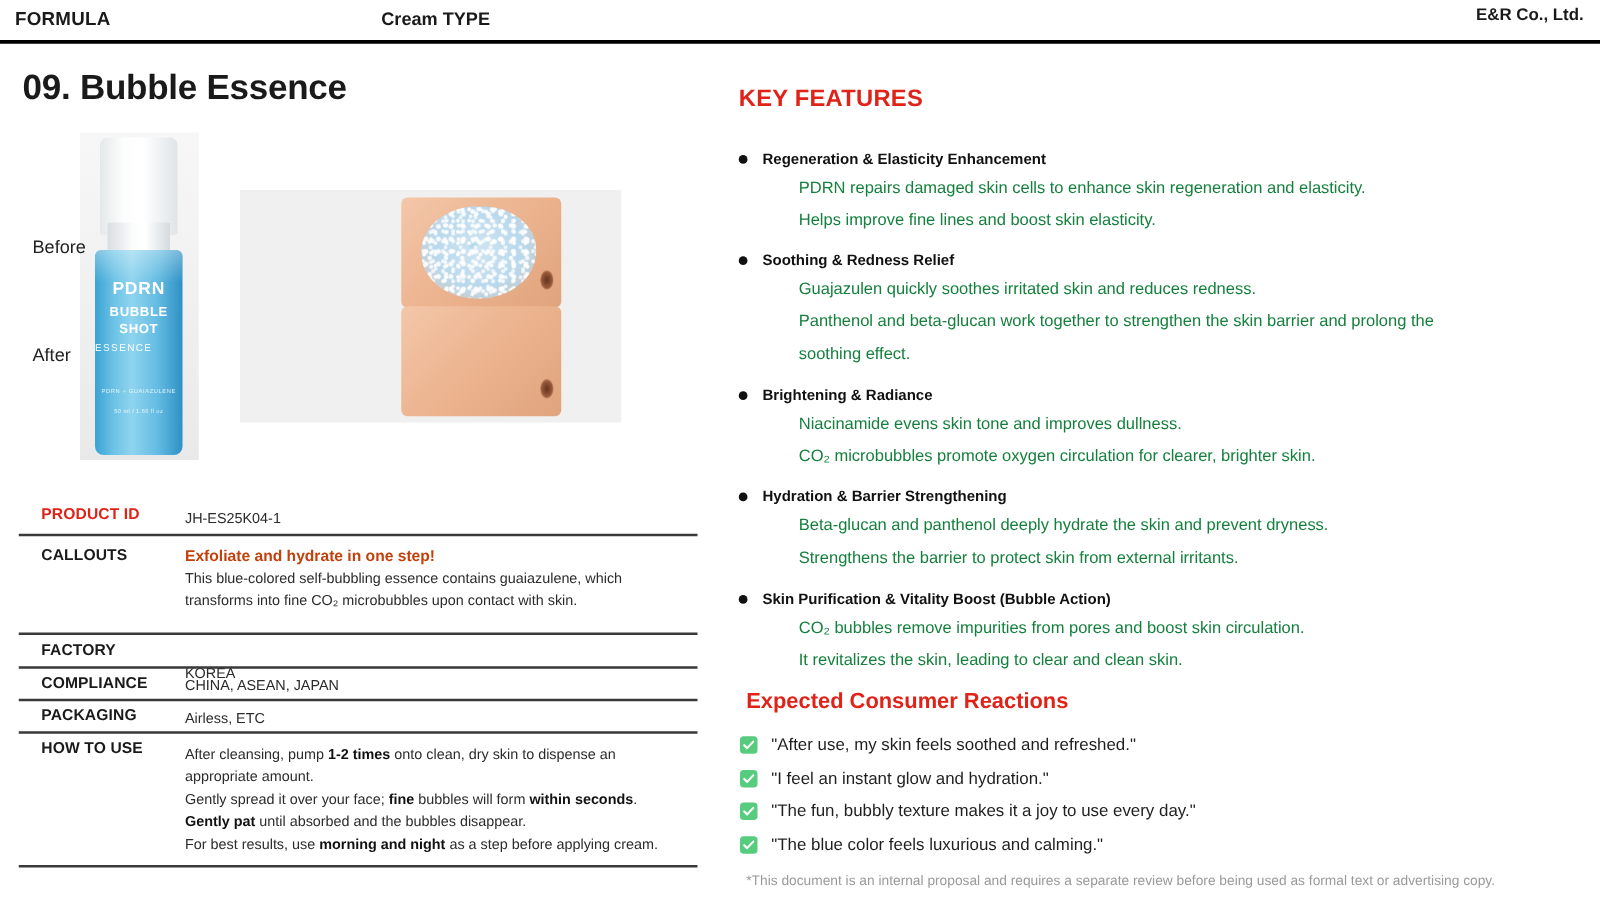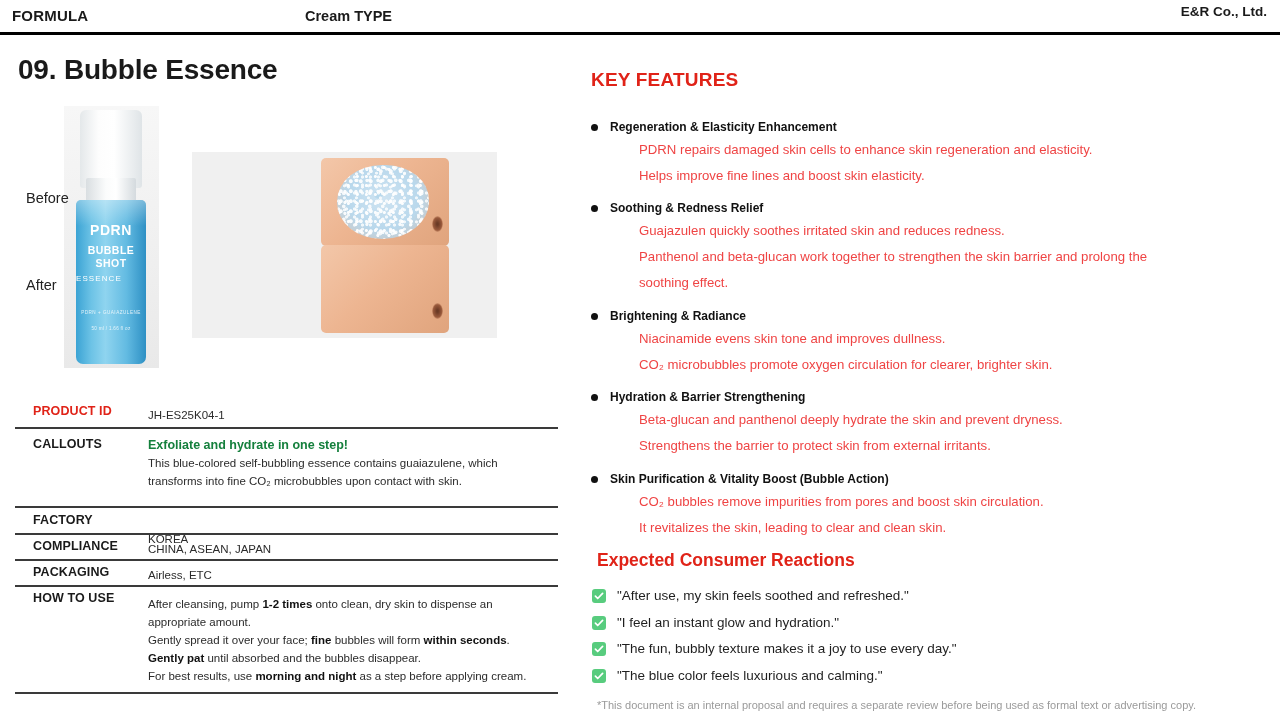--- a/index.html
+++ b/index.html
@@ -131,38 +131,38 @@
   .spec-label {
     position: absolute; left: 18px; top: 8px;
     font-size: 12.5px; font-weight: bold; letter-spacing: .1px; color: #1a1a1a;
   }
   .spec-label.red { color: #e02318; }
   .spec-val {
     position: absolute; left: 133px; top: 10px; right: 4px;
     font-size: 11.5px; color: #2b2b2b; line-height: 18px;
   }
   .spec-val b { font-weight: bold; color: #111; }
-  .callout-head { font-size: 12.5px; font-weight: bold; color: #15803d; }
+  .callout-head { font-size: 12.5px; font-weight: bold; color: #c2410c; }
 
   
   .kf-title {
     position: absolute; left: 591px; top: 69px;
     font-size: 19px; font-weight: bold; color: #e02318; letter-spacing: .2px;
   }
   .feat { position: absolute; left: 591px; width: 655px; }
   .feat-head {
     font-size: 12px; font-weight: bold; color: #111;
     position: relative; padding-left: 19px; line-height: 20px;
   }
   .feat-bullet {
     position: absolute; left: 0; top: 7px; width: 7px; height: 7px;
     background: #111; border-radius: 50%;
   }
   .feat-line {
-    font-size: 13.2px; color: #ef4444; padding-left: 48px; line-height: 26px;
+    font-size: 13.2px; color: #15803d; padding-left: 48px; line-height: 26px;
   }
 
   .ecr-title {
     position: absolute; left: 597px; top: 550px;
     font-size: 17.5px; font-weight: bold; color: #e02318;
   }
   .ecr-list { position: absolute; left: 592px; top: 586px; width: 640px; }
   .ecr-item { position: relative; height: 26.5px; padding-left: 25px; }
   .ecr-check {
     position: absolute; left: 0; top: 3px; width: 14px; height: 14px;

